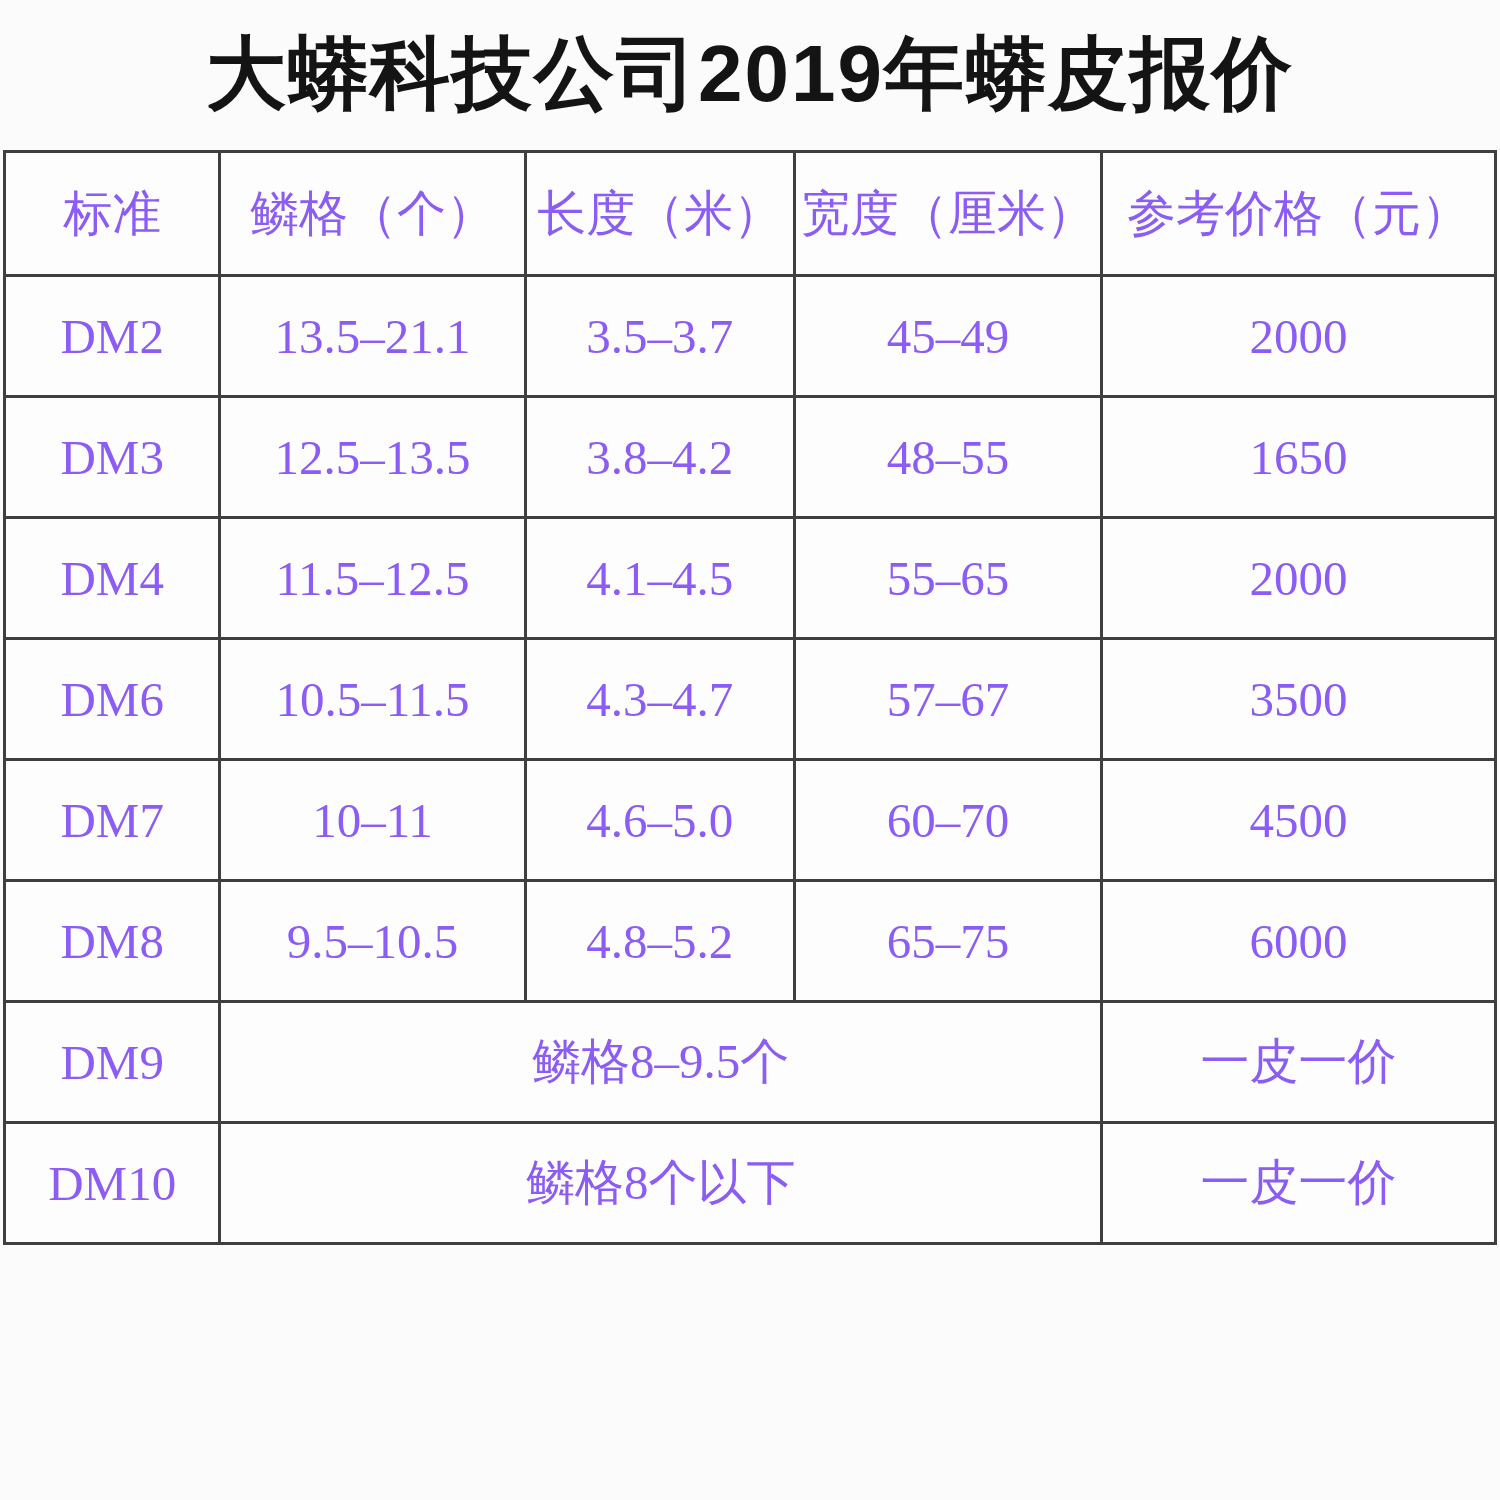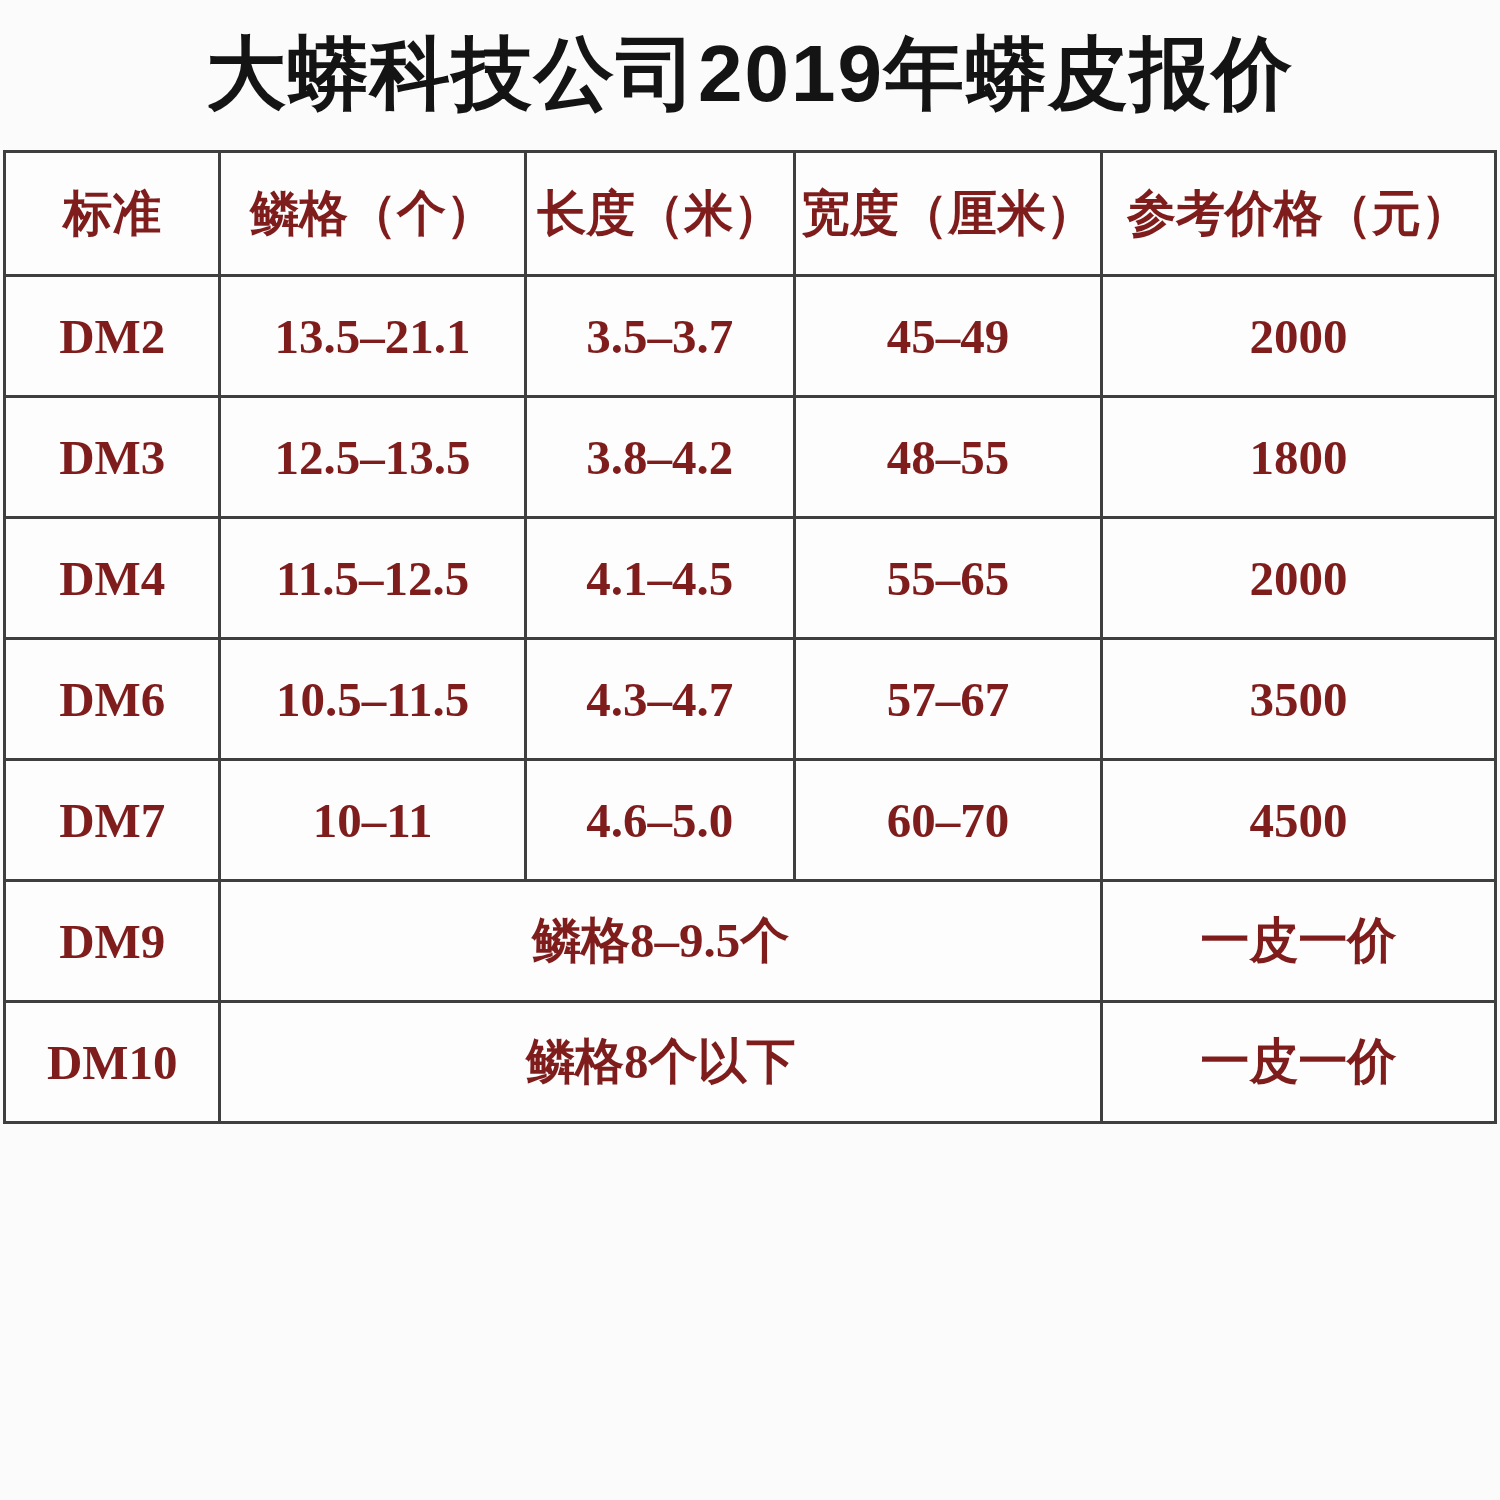--- a/index.html
+++ b/index.html
@@ -36,24 +36,24 @@
     table-layout: fixed;
     width: 1494px;
     margin: 0 auto;
   }
   table.price-table th,
   table.price-table td {
     border: 3px solid #3f3f3f;
     text-align: center;
     vertical-align: middle;
     font-size: 49px;
-    font-weight: bold;
+    font-weight: normal;
     padding: 0;
     background: #fdfdfd;
-    color: #7f1d1d;
+    color: #8b5cf6;
     overflow: hidden;
     white-space: nowrap;
   }
   table.price-table thead tr { height: 124px; }
   table.price-table tbody tr { height: 121px; }
   col.c-standard { width: 14.45%; }
   col.c-scales   { width: 20.47%; }
   col.c-length   { width: 18.06%; }
   col.c-width    { width: 20.60%; }
   col.c-price    { width: 26.42%; }
@@ -88,21 +88,21 @@
         <td>13.5–21.1</td>
         <td>3.5–3.7</td>
         <td>45–49</td>
         <td>2000</td>
       </tr>
       <tr>
         <td>DM3</td>
         <td>12.5–13.5</td>
         <td>3.8–4.2</td>
         <td>48–55</td>
-        <td>1800</td>
+        <td>1650</td>
       </tr>
       <tr>
         <td>DM4</td>
         <td>11.5–12.5</td>
         <td>4.1–4.5</td>
         <td>55–65</td>
         <td>2000</td>
       </tr>
       <tr>
         <td>DM6</td>
@@ -112,20 +112,27 @@
         <td>3500</td>
       </tr>
       <tr>
         <td>DM7</td>
         <td>10–11</td>
         <td>4.6–5.0</td>
         <td>60–70</td>
         <td>4500</td>
       </tr>
       <tr>
+        <td>DM8</td>
+        <td>9.5–10.5</td>
+        <td>4.8–5.2</td>
+        <td>65–75</td>
+        <td>6000</td>
+      </tr>
+      <tr>
         <td>DM9</td>
         <td colspan="3">鳞格8–9.5个</td>
         <td>一皮一价</td>
       </tr>
       <tr>
         <td>DM10</td>
         <td colspan="3">鳞格8个以下</td>
         <td>一皮一价</td>
       </tr>
     </tbody>

